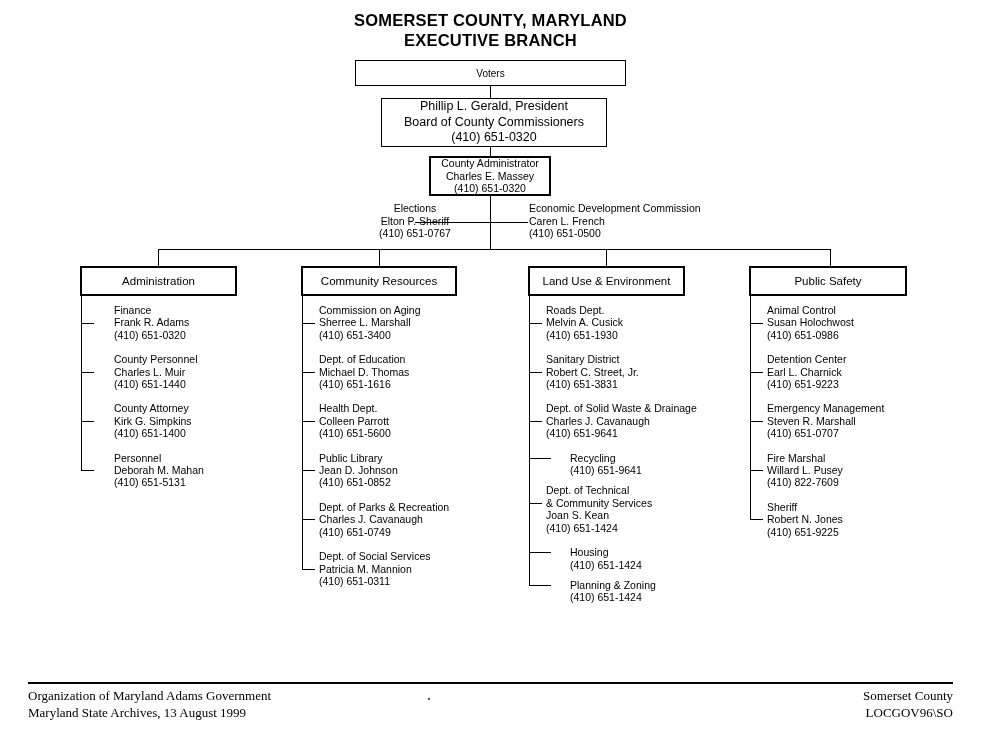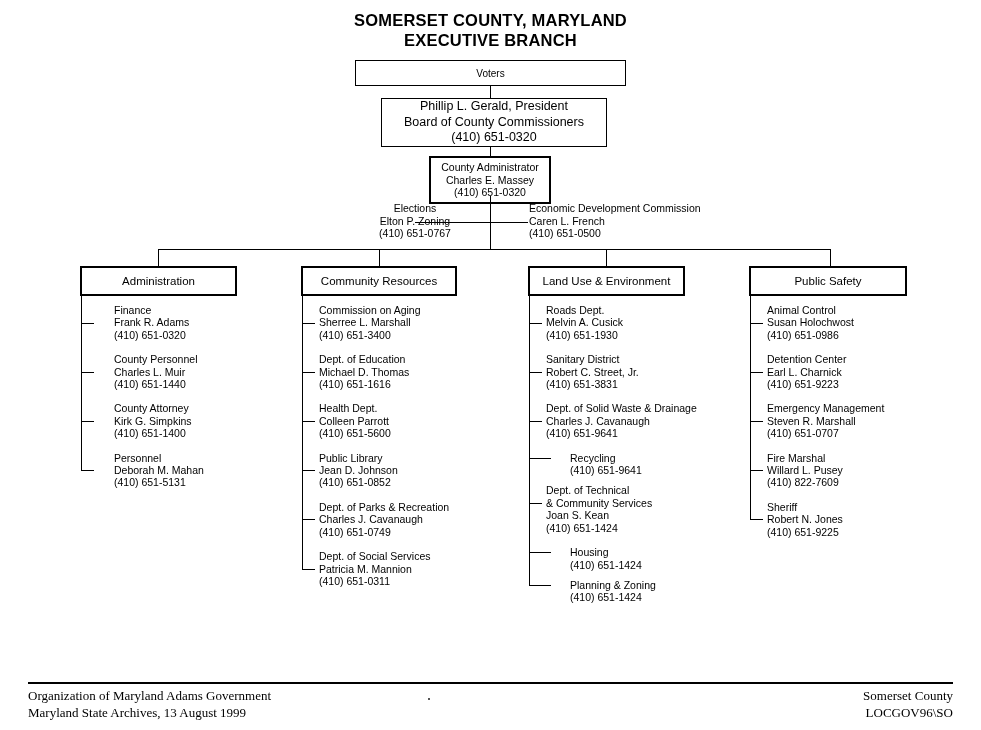--- a/index.html
+++ b/index.html
@@ -54,21 +54,21 @@
   #box-voters {
     left: 355px; top: 60px; width: 271px; height: 26px;
     font-size: 10px;
   }
   #box-commissioners {
     left: 381px; top: 98px; width: 226px; height: 49px;
     font-size: 12.5px;
   }
   #box-commissioners .ln { line-height: 15.5px; }
   #box-administrator {
-    left: 429px; top: 156px; width: 122px; height: 48px;
+    left: 429px; top: 156px; width: 122px; height: 40px;
     font-size: 10.5px; border-width: 2px;
   }
   #box-administrator .ln { line-height: 12.5px; }
 
   .dept-header {
     height: 30px;
     font-size: 11.5px;
     border-width: 2px;
   }
   #hdr-0 { left: 80px;  top: 266px; width: 157px; }
@@ -180,21 +180,21 @@
     <span class="ln">(410) 651-0320</span>
   </div>
 
   <div class="vline" style="left:490px; top:196px; height:53px;"></div>
 
   <div class="hline" style="left:415px; top:222px; width:75px;"></div>
   <div class="hline" style="left:490px; top:222px; width:38px;"></div>
 
   <div class="side-label" id="side-elections">
     <span class="ln">Elections</span>
-    <span class="ln">Elton P. Zoning</span>
+    <span class="ln">Elton P. Sheriff</span>
     <span class="ln">(410) 651-0767</span>
   </div>
 
   <div class="side-label" id="side-edc">
     <span class="ln">Economic Development Commission</span>
     <span class="ln">Caren L. French</span>
     <span class="ln">(410) 651-0500</span>
   </div>
 
   <div class="hline" style="left:158px; top:249px; width:673px;"></div>

